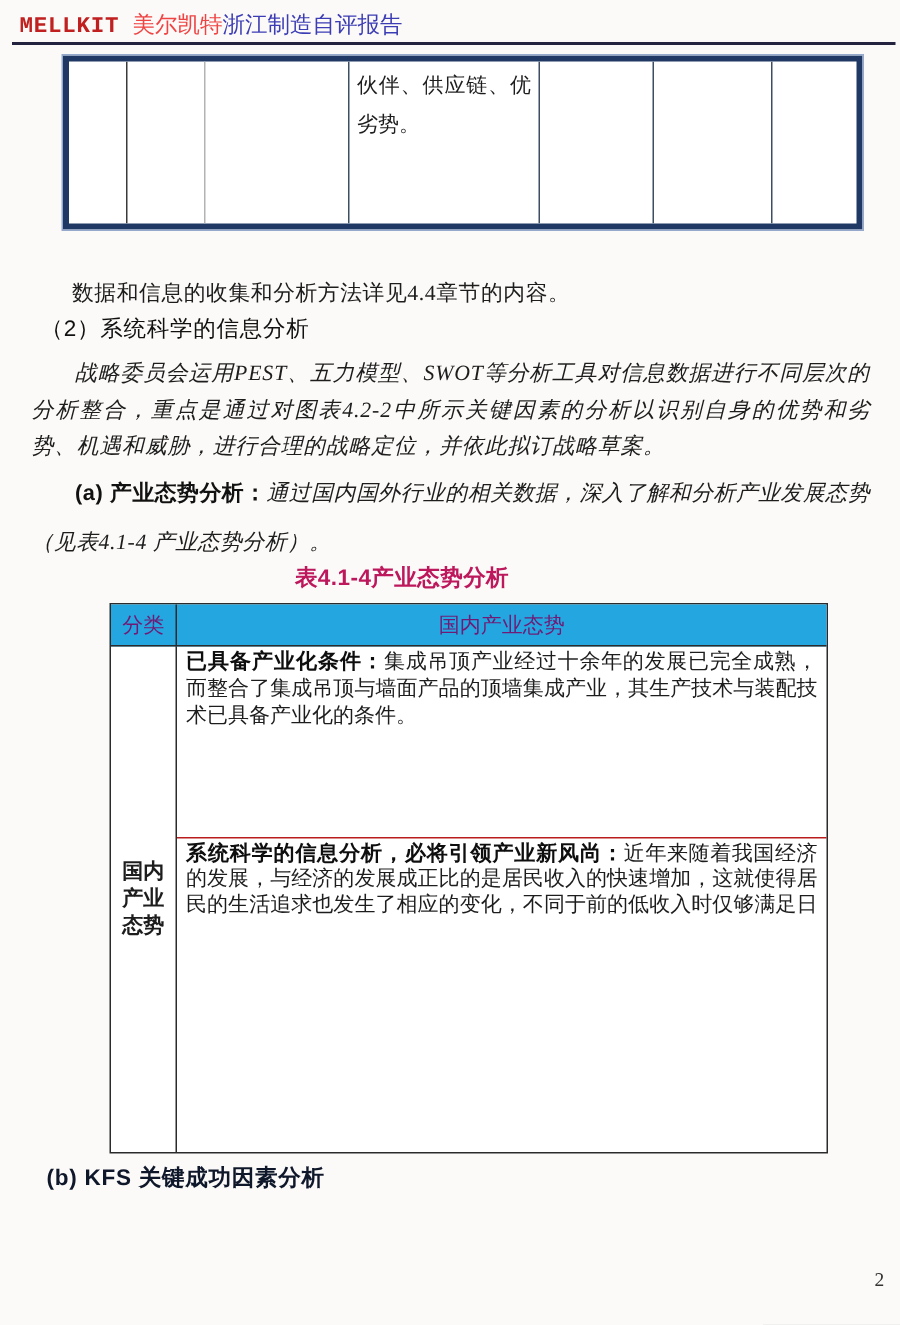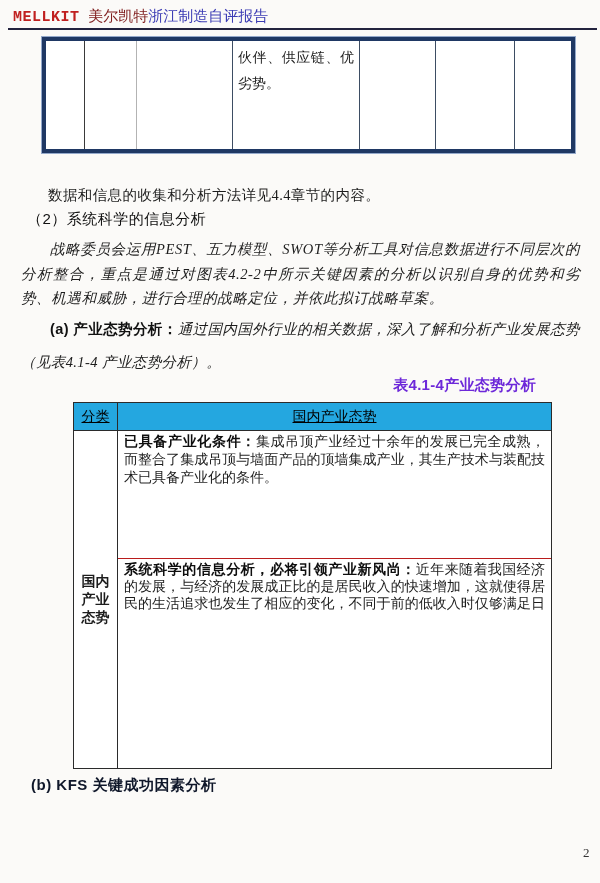--- a/index.html
+++ b/index.html
@@ -6,21 +6,21 @@
   html,body { background:#e8e8e8; }
   .page {
     position:relative; width:600px; height:883px; margin:0 auto;
     background:#fbfaf8; overflow:hidden;
     font-family:"Liberation Serif", serif; color:#1d1d1d;
   }
 
   
   .hdr { position:absolute; left:13px; top:7px; font-size:15px; white-space:nowrap; }
   .hdr .logo { font-family:Liberation Mono, monospace; font-weight:bold; color:#c02020; letter-spacing:0.5px; }
-  .hdr .company { color:#7f1d1d; margin-left:5px; }
+  .hdr .company { color:#ef4444; margin-left:5px; }
   .hdr .rpt { color:#3c3cb4; }
   .hdr-rule { position:absolute; left:8px; right:3px; top:28px; border-top:2px solid #23233f; }
 
   
   .swot-frag {
     position:absolute; left:42px; top:37px; width:533px; height:116px;
     background:#ffffff; border:4px solid #1f3864; outline:1px solid #94a9cb;
     display:flex; overflow:hidden;
   }
   .swot-frag .col { height:100%; }
@@ -50,36 +50,36 @@
     font-style:italic; letter-spacing:0.6px;
   }
   .p-item-a {
     position:absolute; left:21px; top:313px; width:559px;
     font-size:14.5px; line-height:33px; text-indent:2em;
     text-align:justify; text-justify:inter-ideograph; letter-spacing:0.4px;
   }
   .p-item-a .lead { font-family:"Liberation Sans", sans-serif; font-weight:bold; font-style:normal; color:#111; }
   .p-item-a .body { font-style:italic; }
   .tbl-caption {
-    position:absolute; left:0px; top:376px; width:536px; text-align:right;
-    font-family:"Liberation Sans", sans-serif; font-weight:bold; font-size:15px; color:#6d28d9;
+    position:absolute; left:0px; top:376px; width:536px; text-align:center;
+    font-family:"Liberation Sans", sans-serif; font-weight:bold; font-size:15px; color:#be185d;
     letter-spacing:0.3px;
   }
 
   
   .an-tbl {
     position:absolute; left:73px; top:402px; width:479px;
     background:#fff; border:1px solid #2b2b2b;
     display:grid; grid-template-columns:44px 1fr;
     grid-template-rows:28px 128px 54px 155px;
   }
   .an-tbl .cell { overflow:hidden; }
   .an-tbl .th {
-    background:#24a7e0; color:#000000; font-size:14px;
-    display:flex; align-items:center; justify-content:center;text-decoration:underline;
+    background:#24a7e0; color:#701a75; font-size:14px;
+    display:flex; align-items:center; justify-content:center;
   }
   .an-tbl .th-cat { border-right:1px solid #2b2b2b; border-bottom:1px solid #2b2b2b; }
   .an-tbl .th-an  { border-bottom:1px solid #2b2b2b; }
   .an-tbl .cat {
     grid-row:2 / span 3; grid-column:1; border-right:1px solid #2b2b2b;
     display:flex; align-items:center; justify-content:center;
   }
   .an-tbl .cat span {
     display:block; width:29px; font-weight:bold; font-size:14px;
     line-height:18px; text-align:center; word-break:break-all;

